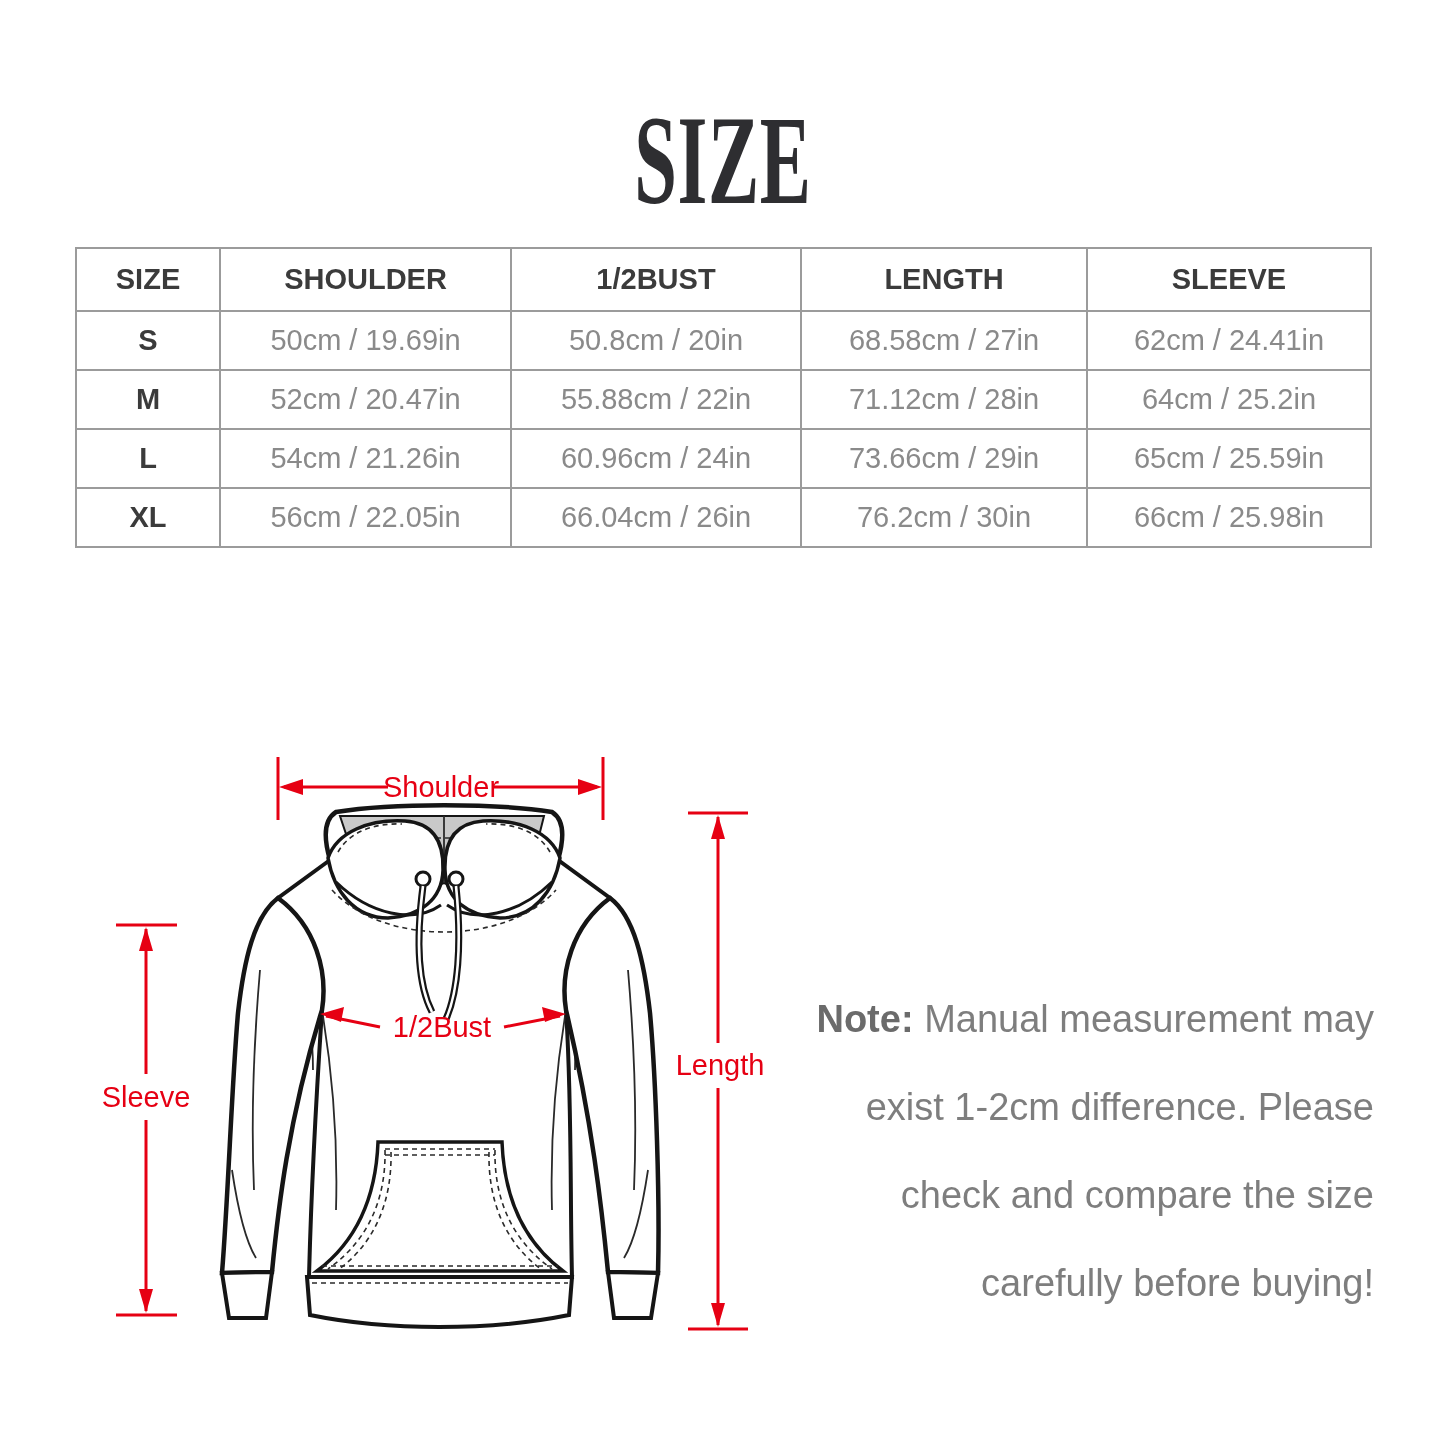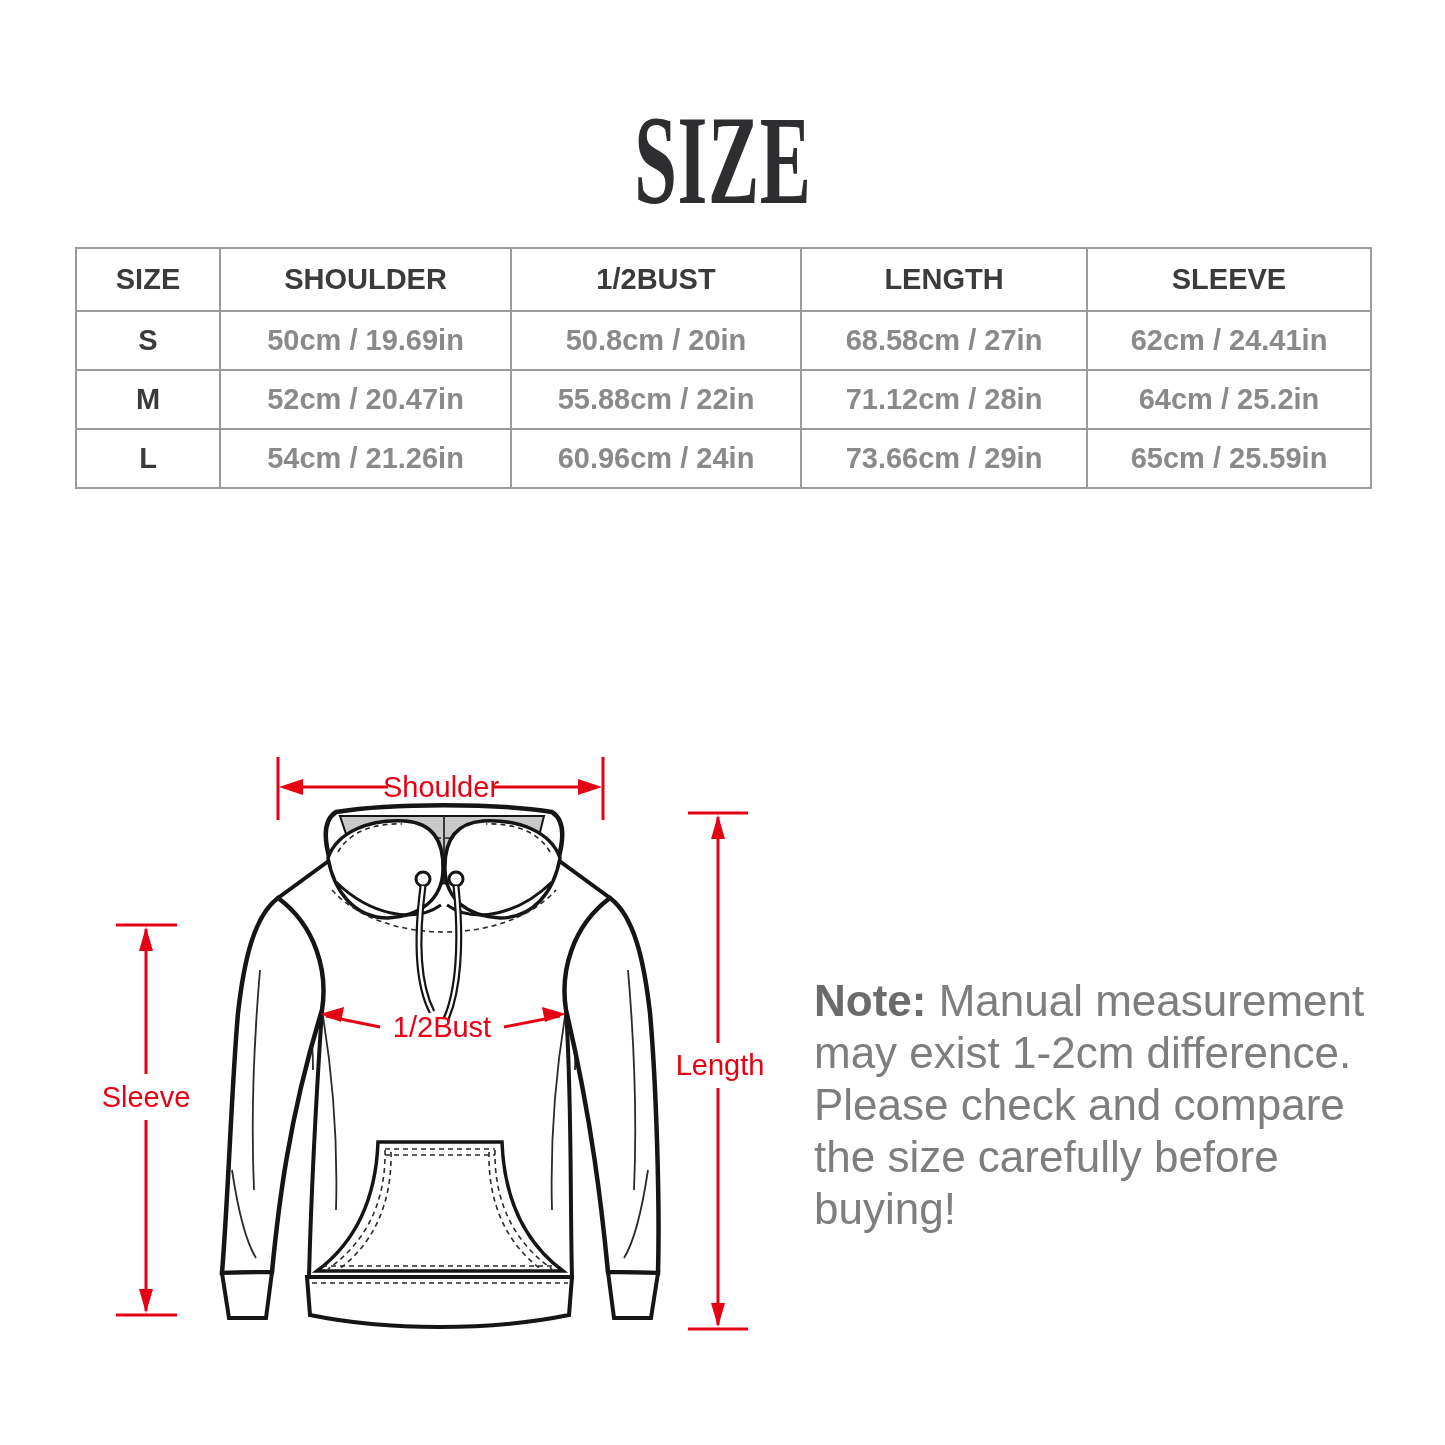--- a/index.html
+++ b/index.html
@@ -18,29 +18,29 @@
     transform:scaleX(0.60);transform-origin:50% 50%;letter-spacing:1px;
     white-space:nowrap;
   }
   
   #size-table{
     position:absolute;left:75px;top:247px;width:1295px;
     border-collapse:collapse;table-layout:fixed;
   }
   #size-table td{
     border:2px solid #9b9b9b;text-align:center;vertical-align:middle;
-    font-size:29px;color:#8a8a8a;padding:0;font-weight:bold;
+    font-size:29px;color:#8a8a8a;padding:0;
   }
   #size-table tr.hdr td{font-weight:bold;color:#3b3b3b;height:61px;}
   #size-table tr.row td{height:57px;}
   #size-table td.sz{font-weight:bold;color:#3b3b3b;}
   
   #note{
     position:absolute;left:814px;top:975px;width:560px;
-    font-size:44px;line-height:52px;color:#7e7e7e;
+    font-size:38px;line-height:88px;color:#7e7e7e;text-align:right;
   }
   #note .pfx{font-weight:bold;color:#6b6b6b;}
   
   #diagram{position:absolute;left:20px;top:740px;}
   .ln{stroke:#151515;fill:none;}
   .fw{fill:#ffffff;stroke:#151515;}
   .dash{stroke:#2a2a2a;fill:none;stroke-width:1.6;stroke-dasharray:5 4;}
   .thin{stroke:#2a2a2a;fill:none;stroke-width:1.8;}
   .red{stroke:#e60013;stroke-width:3;fill:none;}
   .redf{fill:#e60013;stroke:none;}
@@ -85,20 +85,27 @@
         <td>71.12cm / 28in</td>
         <td>64cm / 25.2in</td>
       </tr>
       <tr class="row">
         <td class="sz">L</td>
         <td>54cm / 21.26in</td>
         <td>60.96cm / 24in</td>
         <td>73.66cm / 29in</td>
         <td>65cm / 25.59in</td>
       </tr>
+      <tr class="row">
+        <td class="sz">XL</td>
+        <td>56cm / 22.05in</td>
+        <td>66.04cm / 26in</td>
+        <td>76.2cm / 30in</td>
+        <td>66cm / 25.98in</td>
+      </tr>
     </tbody>
   </table>
 
   <svg id="diagram" width="760" height="660" viewBox="0 0 760 660" xmlns="http://www.w3.org/2000/svg">
 
     <g>
       <path class="fw" stroke-width="4" d="M 310,120 L 258,158 L 280,230 L 302,270 C 296,360 291,460 289,537
            L 552,537 C 550,460 552,360 546,270 L 568,230 L 590,158 L 538,120 Z"></path>
 
       <path class="dash" d="M 262,176 C 284,214 297,244 302,268"></path>

